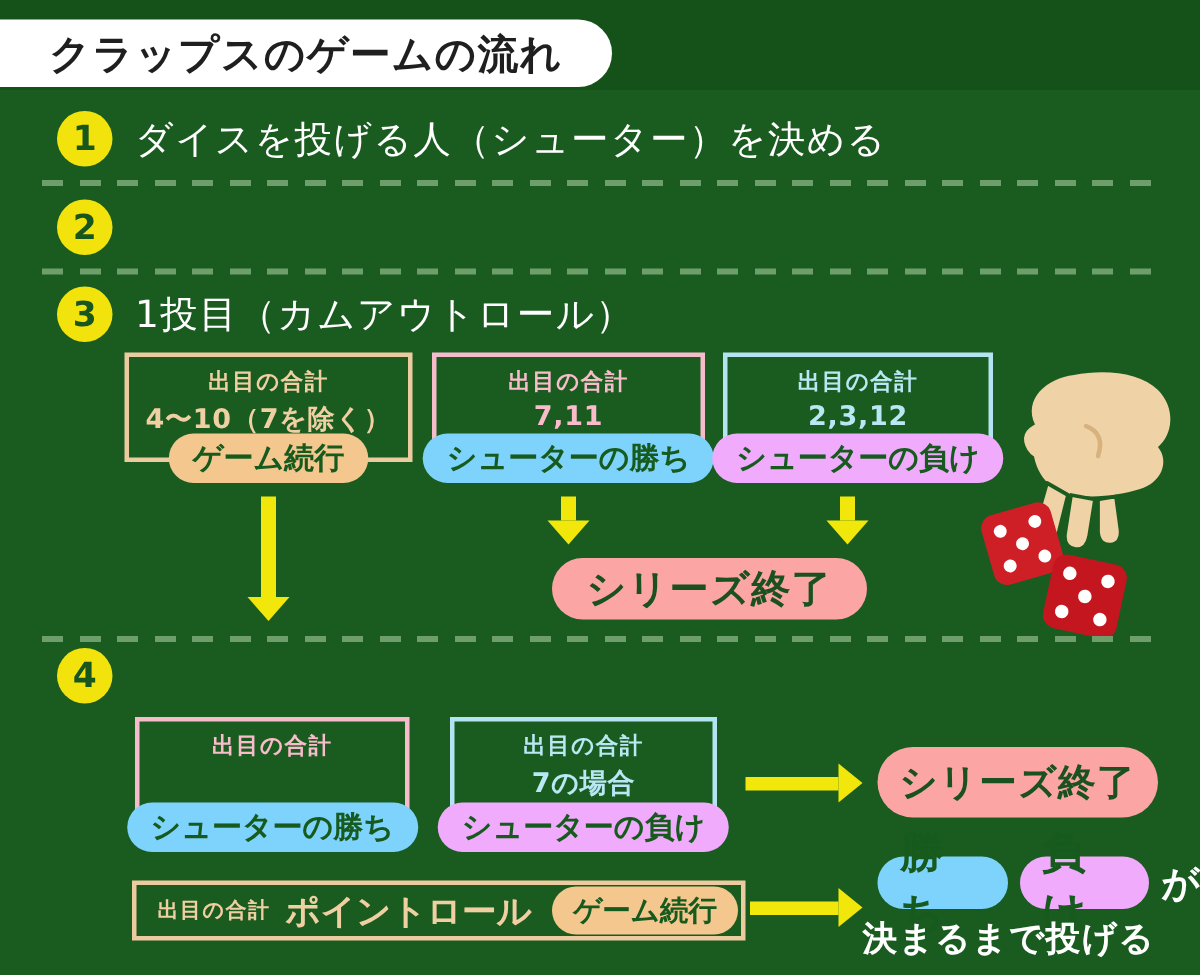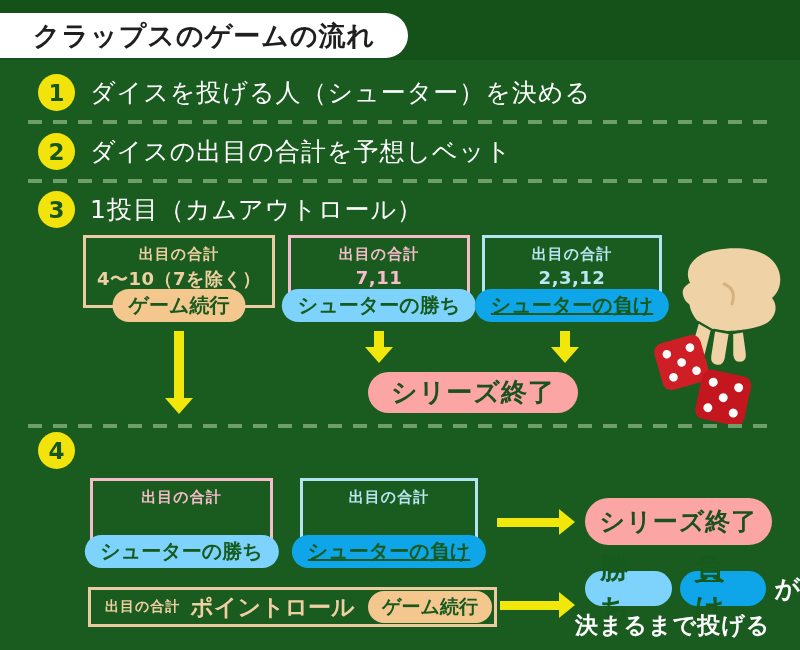--- a/index.html
+++ b/index.html
@@ -34,21 +34,21 @@
     position:absolute; left:50%; transform:translateX(-50%);
     height:33px; padding:0 16px; border-radius:17px;
     display:flex; align-items:center; justify-content:center;
     font-size:20px; font-weight:bold; color:#175a1e; white-space:nowrap;
   }
   .tan  { border-color:#edcba0; color:#f0cfa2; }
   .pink { border-color:#f7bccb; color:#f8bccb; }
   .blue { border-color:#b4e4f2; color:#b9e7f3; }
   .pill-tan  { background:#f4c78f; }
   .pill-pink { background:#7dd3fc; }
-  .pill-blue { background:#0ea5e9;text-decoration:underline; }
+  .pill-blue { background:#f0abfc; }
   .arrow-down { position:absolute; width:28px; }
   .arrow-down .shaft { width:10px; margin:0 auto; background:#f2e70b; }
   .arrow-down .head { width:0; height:0; border-left:14px solid transparent; border-right:14px solid transparent; border-top:16px solid #f2e70b; }
   .arrow-right { position:absolute; display:flex; align-items:center; }
   .arrow-right .shaft { height:9px; background:#f2e70b; }
   .arrow-right .head { width:0; height:0; border-top:13px solid transparent; border-bottom:13px solid transparent; border-left:16px solid #f2e70b; }
   .white-pill {
     position:absolute; background:#fca5a5; border-radius:24px;
     display:flex; align-items:center; justify-content:center;
     color:#1b5121; font-weight:bold; letter-spacing:1px;
@@ -84,21 +84,20 @@
   </div>
 
   <div class="step" style="left:38px; top:74px;">
     <div class="num">1</div>
     <div class="step-label">ダイスを投げる人（シューター）を決める</div>
   </div>
   <div class="sep" style="top:120px;"></div>
 
   <div class="step" style="left:38px; top:133px;">
     <div class="num">2</div>
-    <div class="step-label">ダイスの出目の合計を予想しベット</div>
   </div>
   <div class="sep" style="top:179px;"></div>
 
   <div class="step" style="left:38px; top:191px;">
     <div class="num">3</div>
     <div class="step-label">1投目（カムアウトロール）</div>
   </div>
 
   <div class="obox tan" style="left:83px; top:235px; width:192px; height:73px;">
     <div class="hdr">出目の合計</div>
@@ -168,20 +167,21 @@
   <div class="step" style="left:38px; top:432px;">
     <div class="num">4</div>
   </div>
 
   <div class="obox pink" style="left:90px; top:478px; width:183px; height:80px;">
     <div class="hdr">出目の合計</div>
     <div class="pill pill-pink" style="bottom:-13px;">シューターの勝ち</div>
   </div>
   <div class="obox blue" style="left:300px; top:478px; width:178px; height:80px;">
     <div class="hdr">出目の合計</div>
+    <div class="val">7の場合</div>
     <div class="pill pill-blue" style="bottom:-13px;">シューターの負け</div>
   </div>
 
   <div class="arrow-right" style="left:497px; top:509px;">
     <div class="shaft" style="width:62px;"></div>
       <div class="head"></div>
   </div>
   <div class="white-pill" style="left:585px; top:498px; width:187px; height:47px; font-size:25px;">シリーズ終了</div>
 
   <div class="bottom-box">

